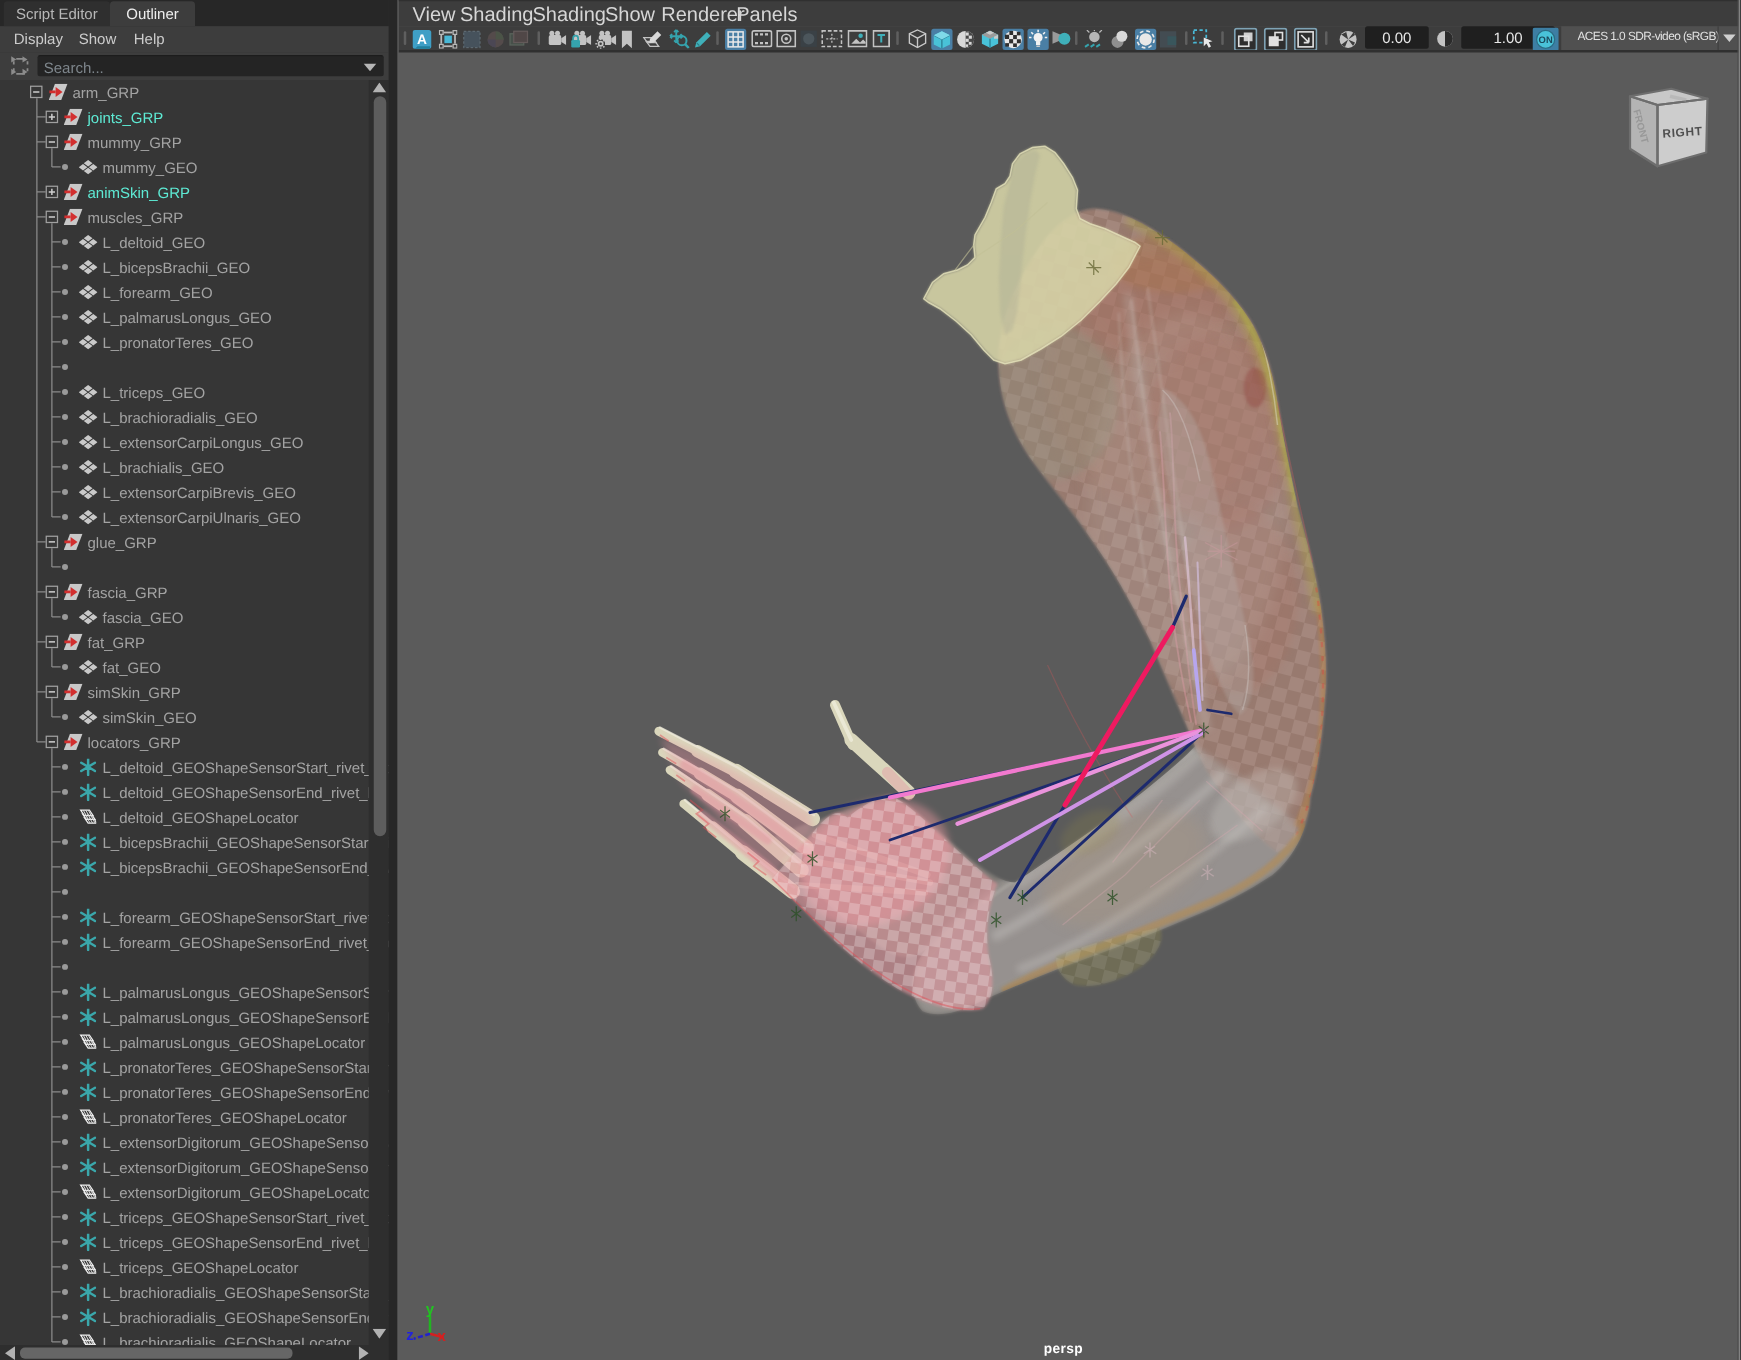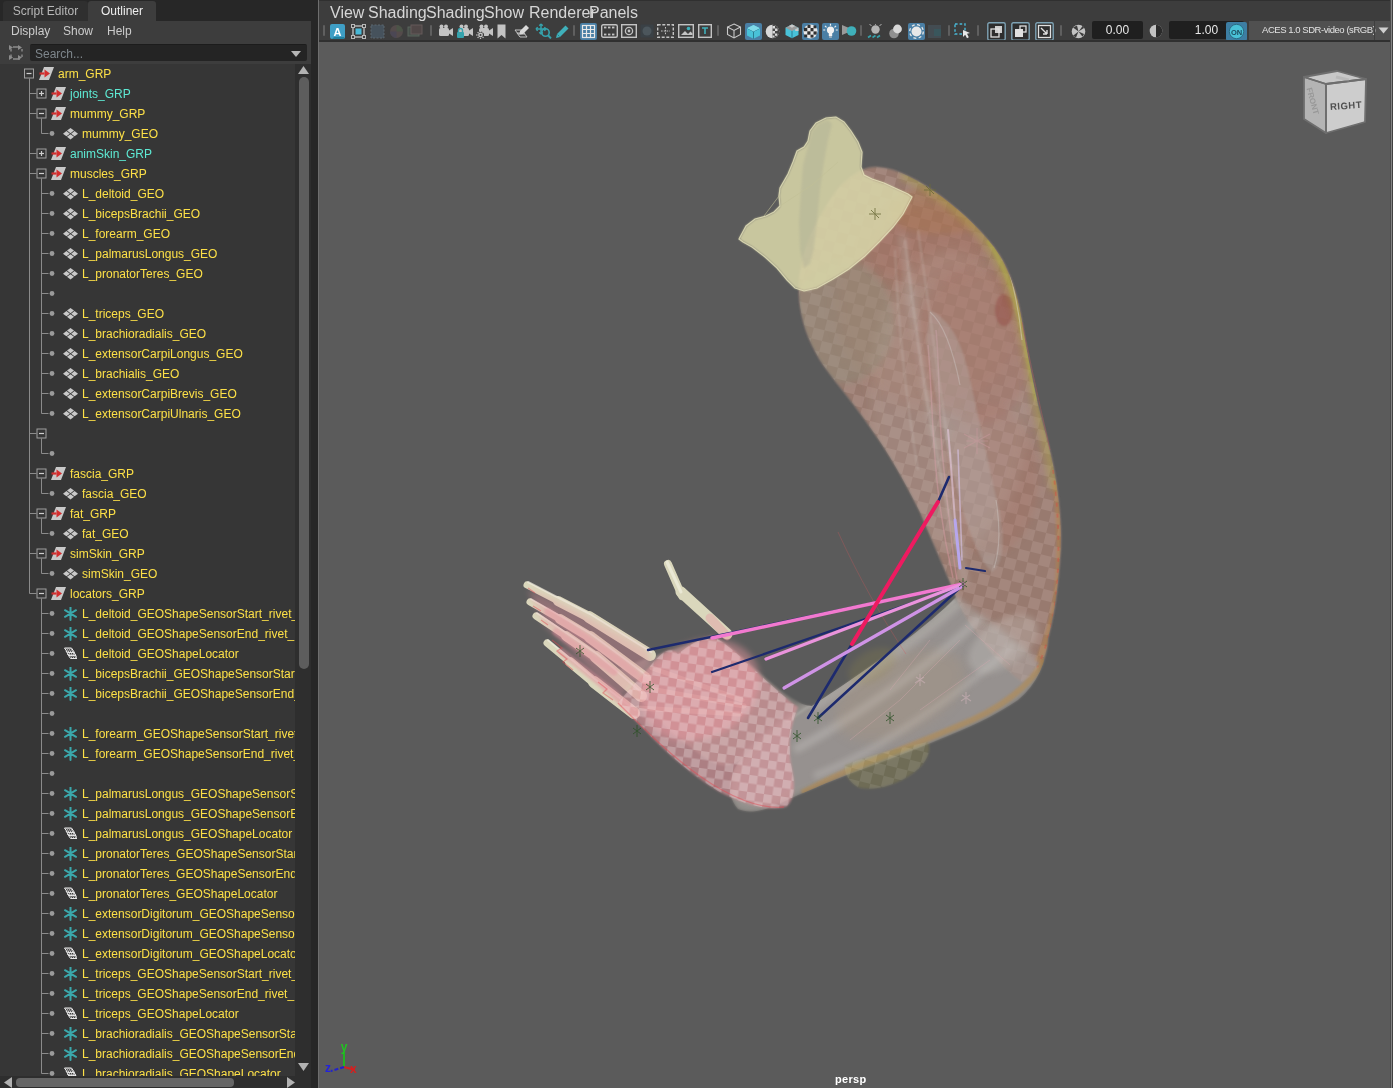--- a/index.html
+++ b/index.html
@@ -8,21 +8,21 @@
 #tabbar{position:absolute;left:0;top:0;width:311px;height:21px;background:#272727}
 .tab{position:absolute;top:1px;height:20px;font-size:12px;display:flex;align-items:center;justify-content:center;border-radius:3px 3px 0 0}
 #tab1{left:3px;width:85px;background:#2f2f2f;color:#b7b7b7}
 #tab2{left:88px;width:68px;background:#3d3d3d;color:#eeeeee}
 #menurow{position:absolute;left:0;top:21px;width:311px;height:21px;background:#3d3d3d;color:#cccccc;font-size:12px}
 #menurow span{position:absolute;top:3px}
 #searchrow{position:absolute;left:0;top:42px;width:311px;height:22px;background:#3d3d3d}
 #searchbox{position:absolute;left:30px;top:2px;width:277px;height:17px;background:#242424;border-radius:2px;border-top:1px solid #1c1c1c}
 #searchbox span{position:absolute;left:5px;top:2px;font-size:12px;color:#7e868c}
 #tree{position:absolute;left:0;top:64px;width:311px;height:1012px;background:#363636;overflow:hidden}
-.row{position:absolute;height:20px;width:311px;font-size:12px;color:#fde047;white-space:nowrap}
+.row{position:absolute;height:20px;width:311px;font-size:12px;color:#a3a3a3;white-space:nowrap}
 .row span{position:absolute;top:3px}
 .grey{color:#5eead4}
 #vsb{position:absolute;left:295px;top:64px;width:16px;height:1012px;background:#2e2e2e}
 #vthumb{position:absolute;left:299px;top:77px;width:10px;height:592px;background:#5d5d5d;border-radius:5px}
 #hsb{position:absolute;left:0;top:1076px;width:311px;height:12px;background:#2e2e2e}
 #hthumb{position:absolute;left:16px;top:1078px;width:218px;height:9px;background:#666666;border-radius:4px}
 #divider{position:absolute;left:311px;top:0;width:8px;height:1088px;background:#272727}
 #divline{position:absolute;left:318px;top:0;width:1px;height:1088px;background:#6e6e6e}
 #right{position:absolute;left:319px;top:0;width:1074px;height:1088px;background:#5b5b5b}
 #vmenu{position:absolute;left:0;top:0;width:1074px;height:21px;background:#3d3d3d;border-top:1px solid #303030;color:#d6d6d6;font-size:16px}
@@ -309,20 +309,26 @@
           <use href="#i-mesh"></use>
         </svg>
         <span style="left:82px">L_extensorCarpiBrevis_GEO</span>
       </div>
       <div class="row" style="top:339.5px">
         <svg class="abs" style="left:63px;top:4px" width="15" height="12" viewBox="0 0 15 12">
           <use href="#i-mesh"></use>
         </svg>
         <span style="left:82px">L_extensorCarpiUlnaris_GEO</span>
       </div>
+      <div class="row" style="top:359.5px">
+        <svg class="abs" style="left:51px;top:3px" width="16" height="14" viewBox="0 0 16 14">
+          <use href="#i-grp"></use>
+        </svg>
+        <span style="left:70px">glue_GRP</span>
+      </div>
       <div class="row" style="top:419.5px">
         <svg class="abs" style="left:63px;top:4px" width="15" height="12" viewBox="0 0 15 12">
           <use href="#i-mesh"></use>
         </svg>
         <span style="left:82px">fascia_GEO</span>
       </div>
       <div class="row" style="top:399.5px">
         <svg class="abs" style="left:51px;top:3px" width="16" height="14" viewBox="0 0 16 14">
           <use href="#i-grp"></use>
         </svg>

